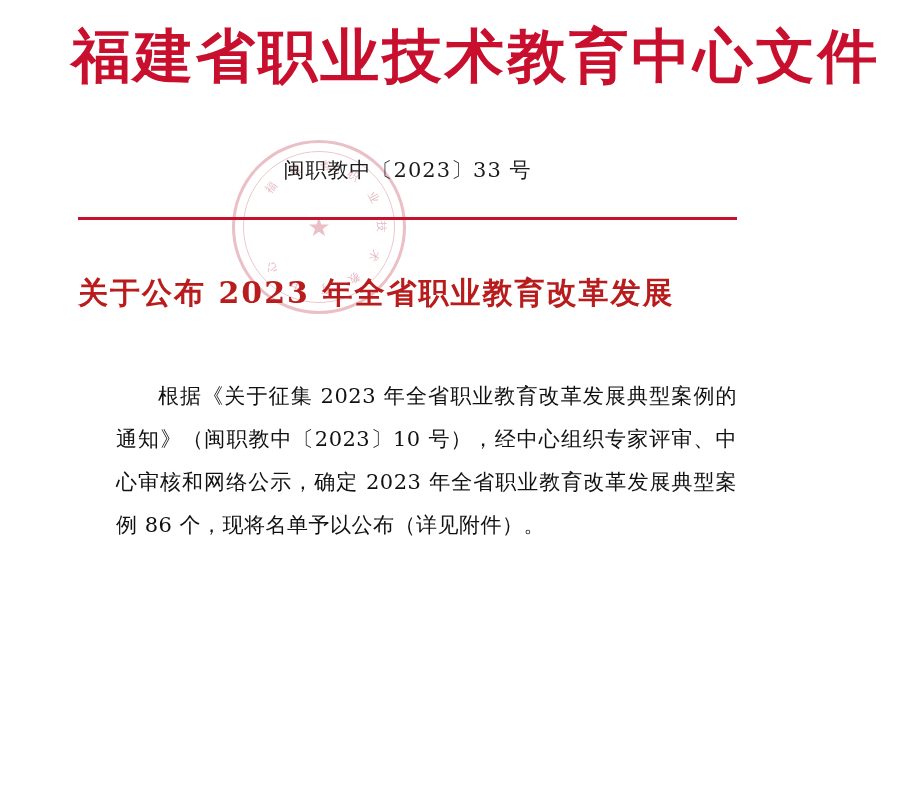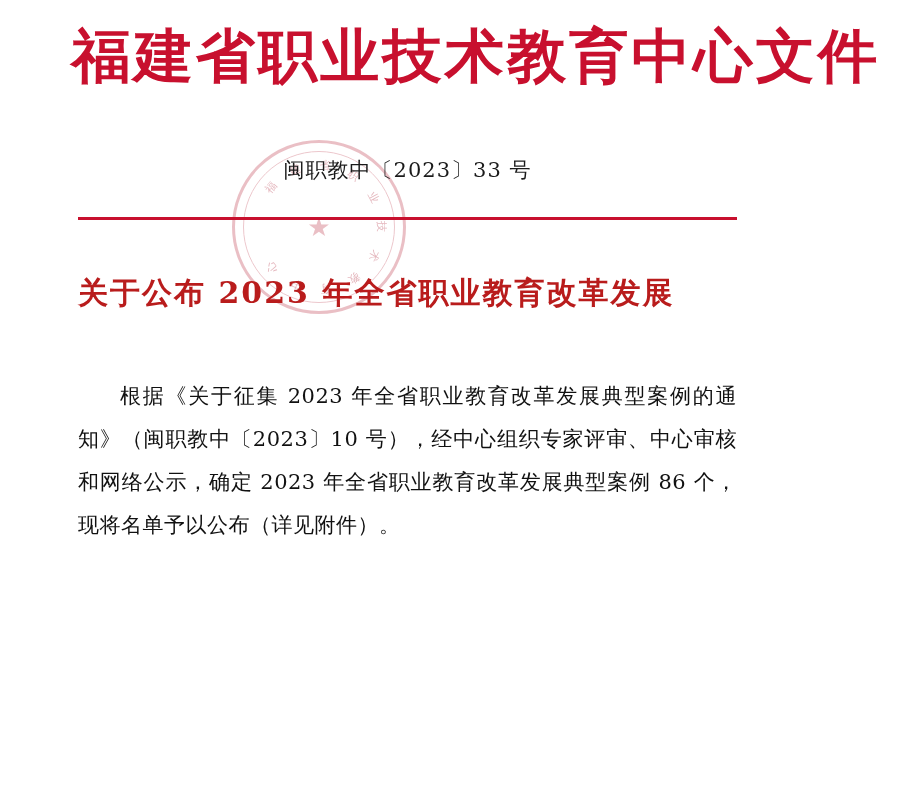--- a/index.html
+++ b/index.html
@@ -130,21 +130,21 @@
     margin-top: 52px;
     font-size: 21px;
     line-height: 2.05;
     letter-spacing: 0.5px;
     color: #111111;
     text-align: justify;
     position: relative;
     z-index: 3;
   }
   .body-text p { margin: 0; }
-  .body-text p.indent { text-indent: 2em; }
+  .body-text p.indent { text-indent: 2em; margin-left: 38px; }
 </style>
 </head>
 <body>
 
 <div class="page">
 
   <div class="masthead">
     <div class="masthead-title">福建省职业技术教育中心文件</div>
   </div>
 

